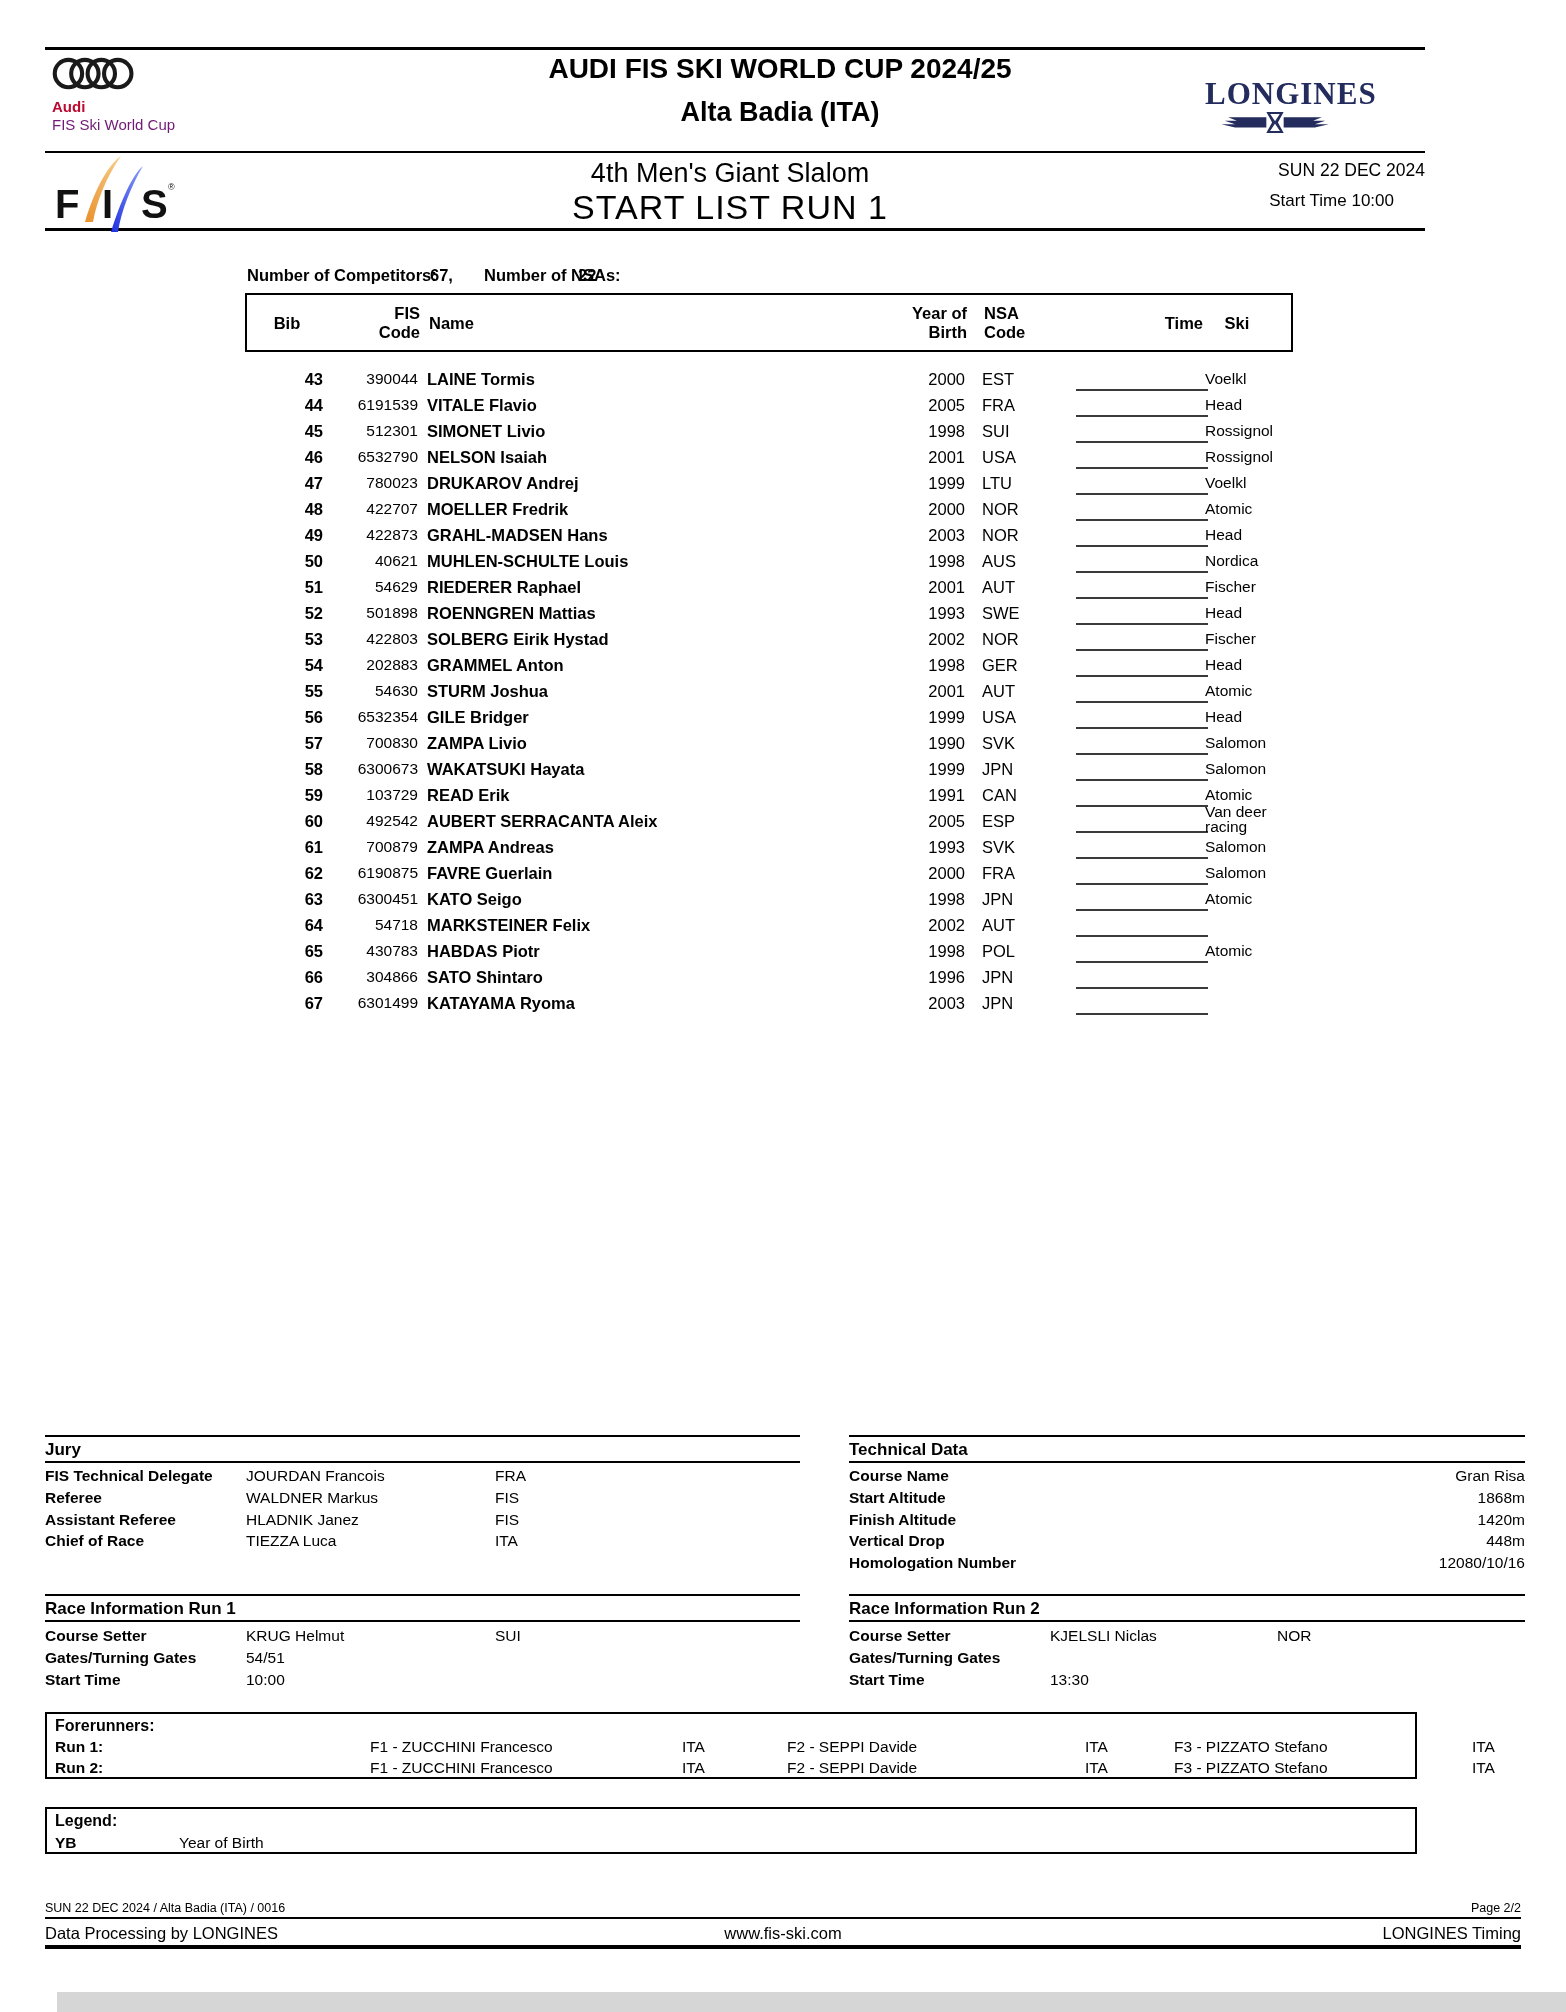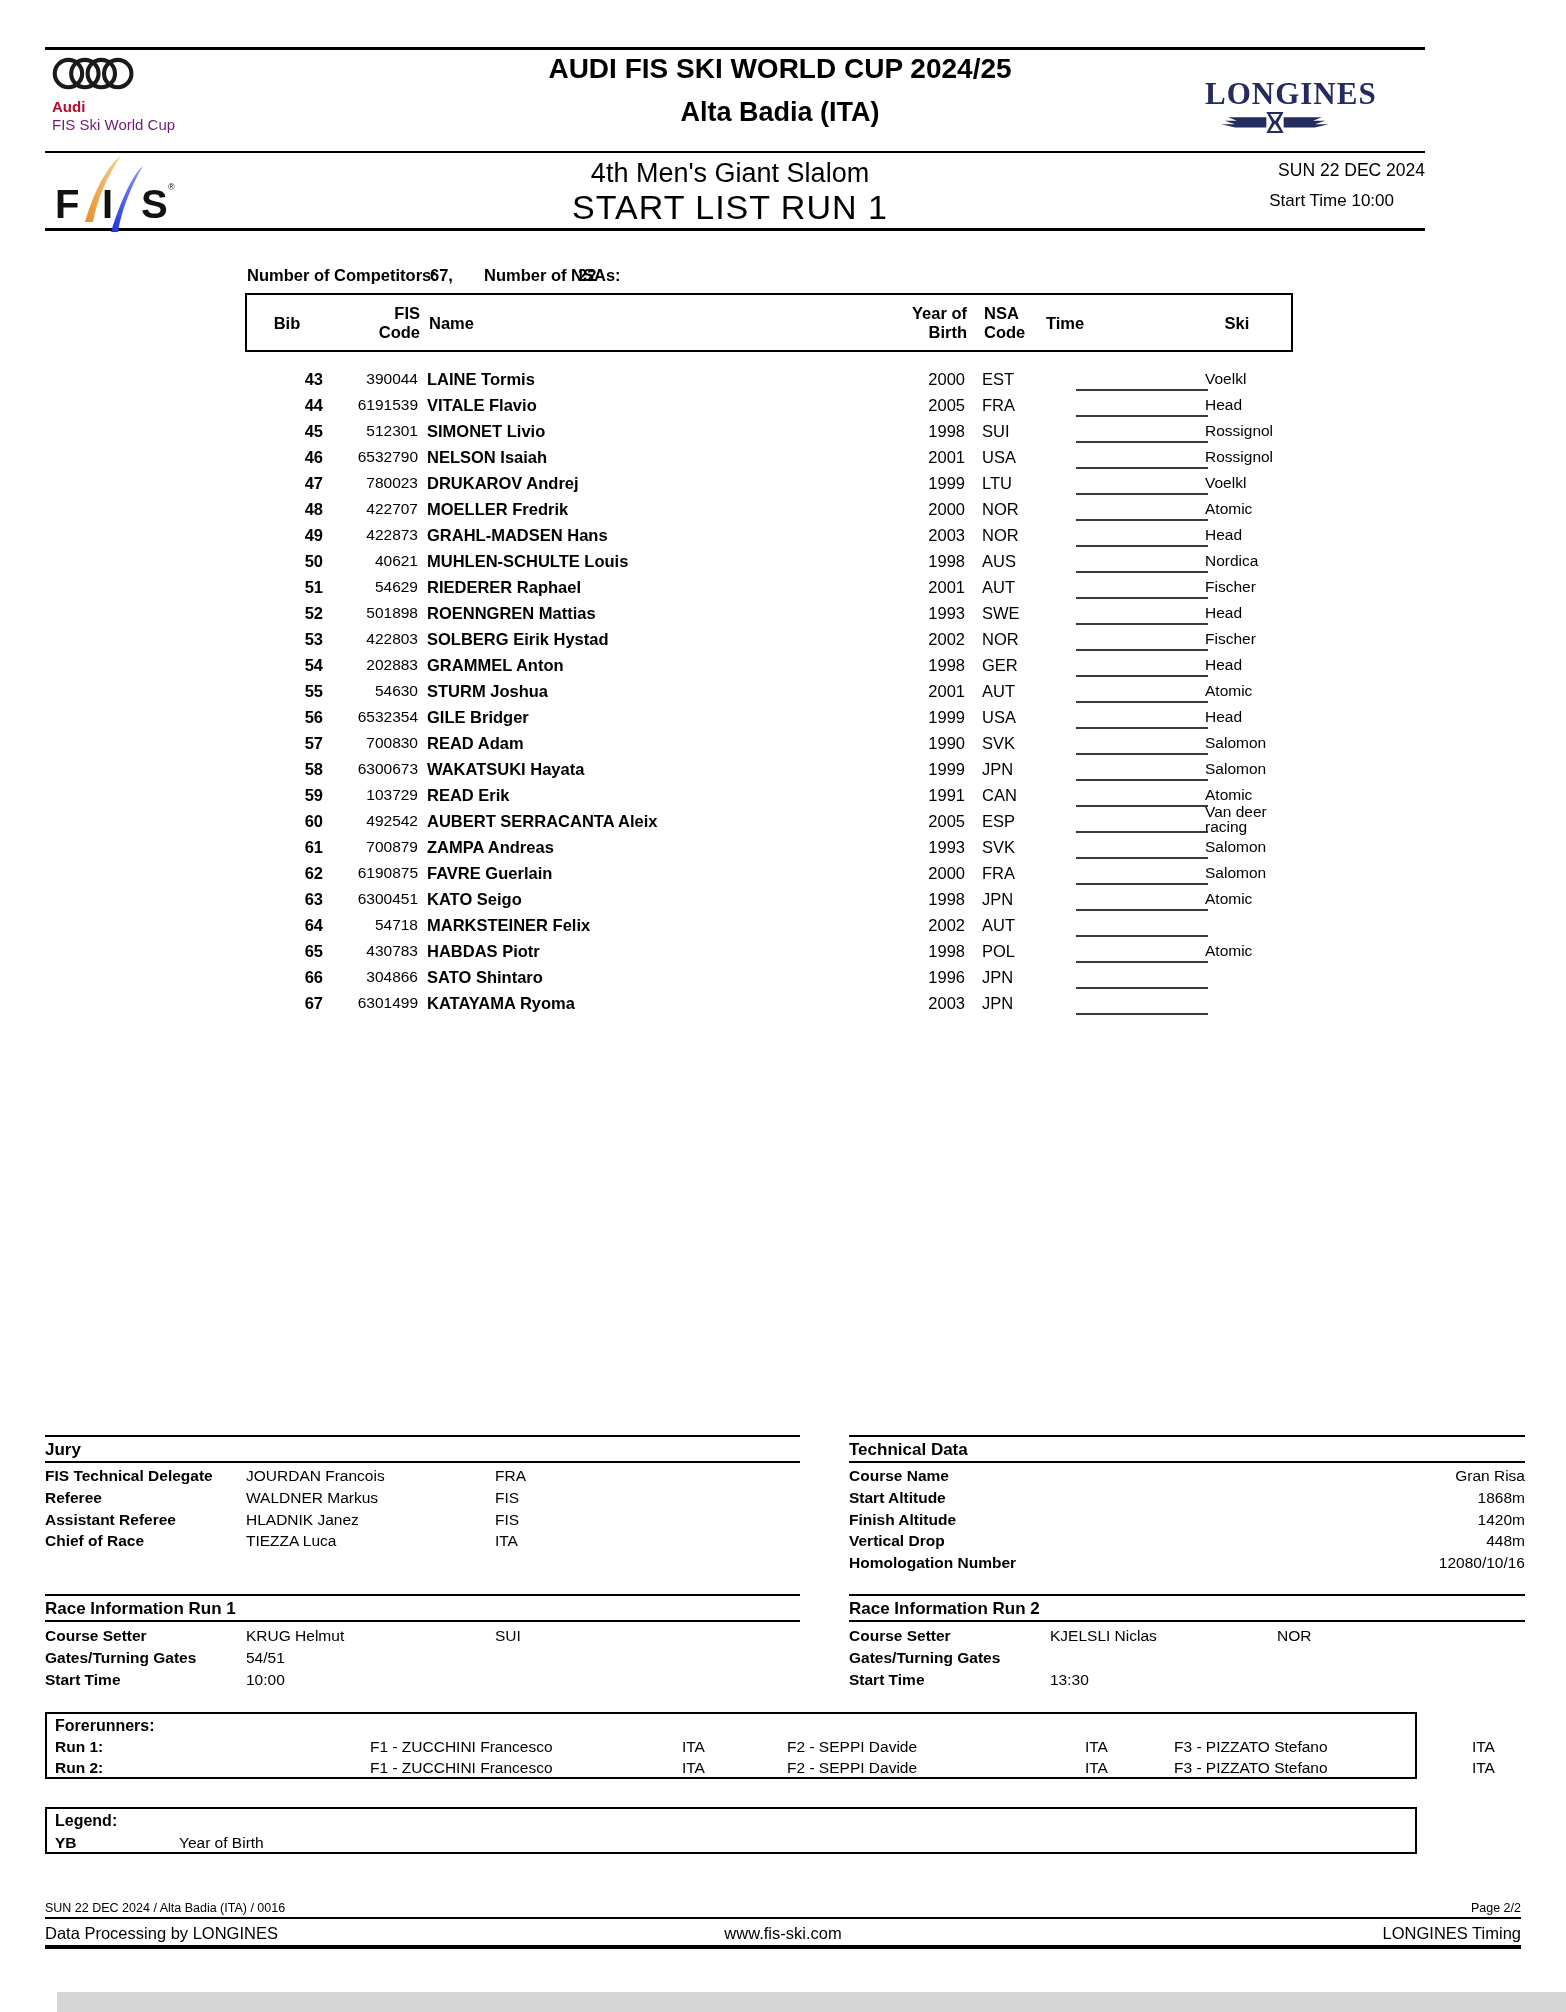--- a/index.html
+++ b/index.html
@@ -32,21 +32,21 @@
   
   #thead{left:245px;top:293px;width:1048px;height:59px;border:2px solid #000;box-sizing:border-box;}
   #thead span{position:absolute;font-weight:bold;font-size:16.5px;line-height:19px;}
   .th-one{top:19px;}
   .th-two{top:9px;}
   #th-bib{left:0;width:80px;text-align:center;}
   #th-fis{left:85px;width:88px;text-align:right;}
   #th-name{left:182px;}
   #th-yob{left:600px;width:120px;text-align:right;}
   #th-nsa{left:737px;}
-  #th-time{left:799px;width:132px;text-align:left;}
+  #th-time{left:824px;width:132px;text-align:right;}
   #th-ski{left:952px;width:76px;text-align:center;}
 
   
   #rows{left:245px;top:368px;width:1048px;}
   .srow{position:relative;height:26px;}
   .srow .c{position:absolute;top:0;font-size:16.5px;line-height:22px;white-space:nowrap;}
   .srow .bib{left:0;width:78px;text-align:right;}
   .srow .fis{left:85px;width:88px;text-align:right;font-size:15.5px;}
   .srow .nm{left:182px;}
   .srow .yob{left:600px;width:120px;text-align:right;}
@@ -293,21 +293,21 @@
         <span class="c fis">6532354</span>
         <span class="c b nm">GILE Bridger</span>
         <span class="c yob">1999</span>
         <span class="c nsa">USA</span>
         <span class="c tline"></span>
         <span class="c ski">Head</span>
       </div>
       <div class="srow">
         <span class="c b bib">57</span>
         <span class="c fis">700830</span>
-        <span class="c b nm">READ Adam</span>
+        <span class="c b nm">ZAMPA Livio</span>
         <span class="c yob">1990</span>
         <span class="c nsa">SVK</span>
         <span class="c tline"></span>
         <span class="c ski">Salomon</span>
       </div>
       <div class="srow">
         <span class="c b bib">58</span>
         <span class="c fis">6300673</span>
         <span class="c b nm">WAKATSUKI Hayata</span>
         <span class="c yob">1999</span>

